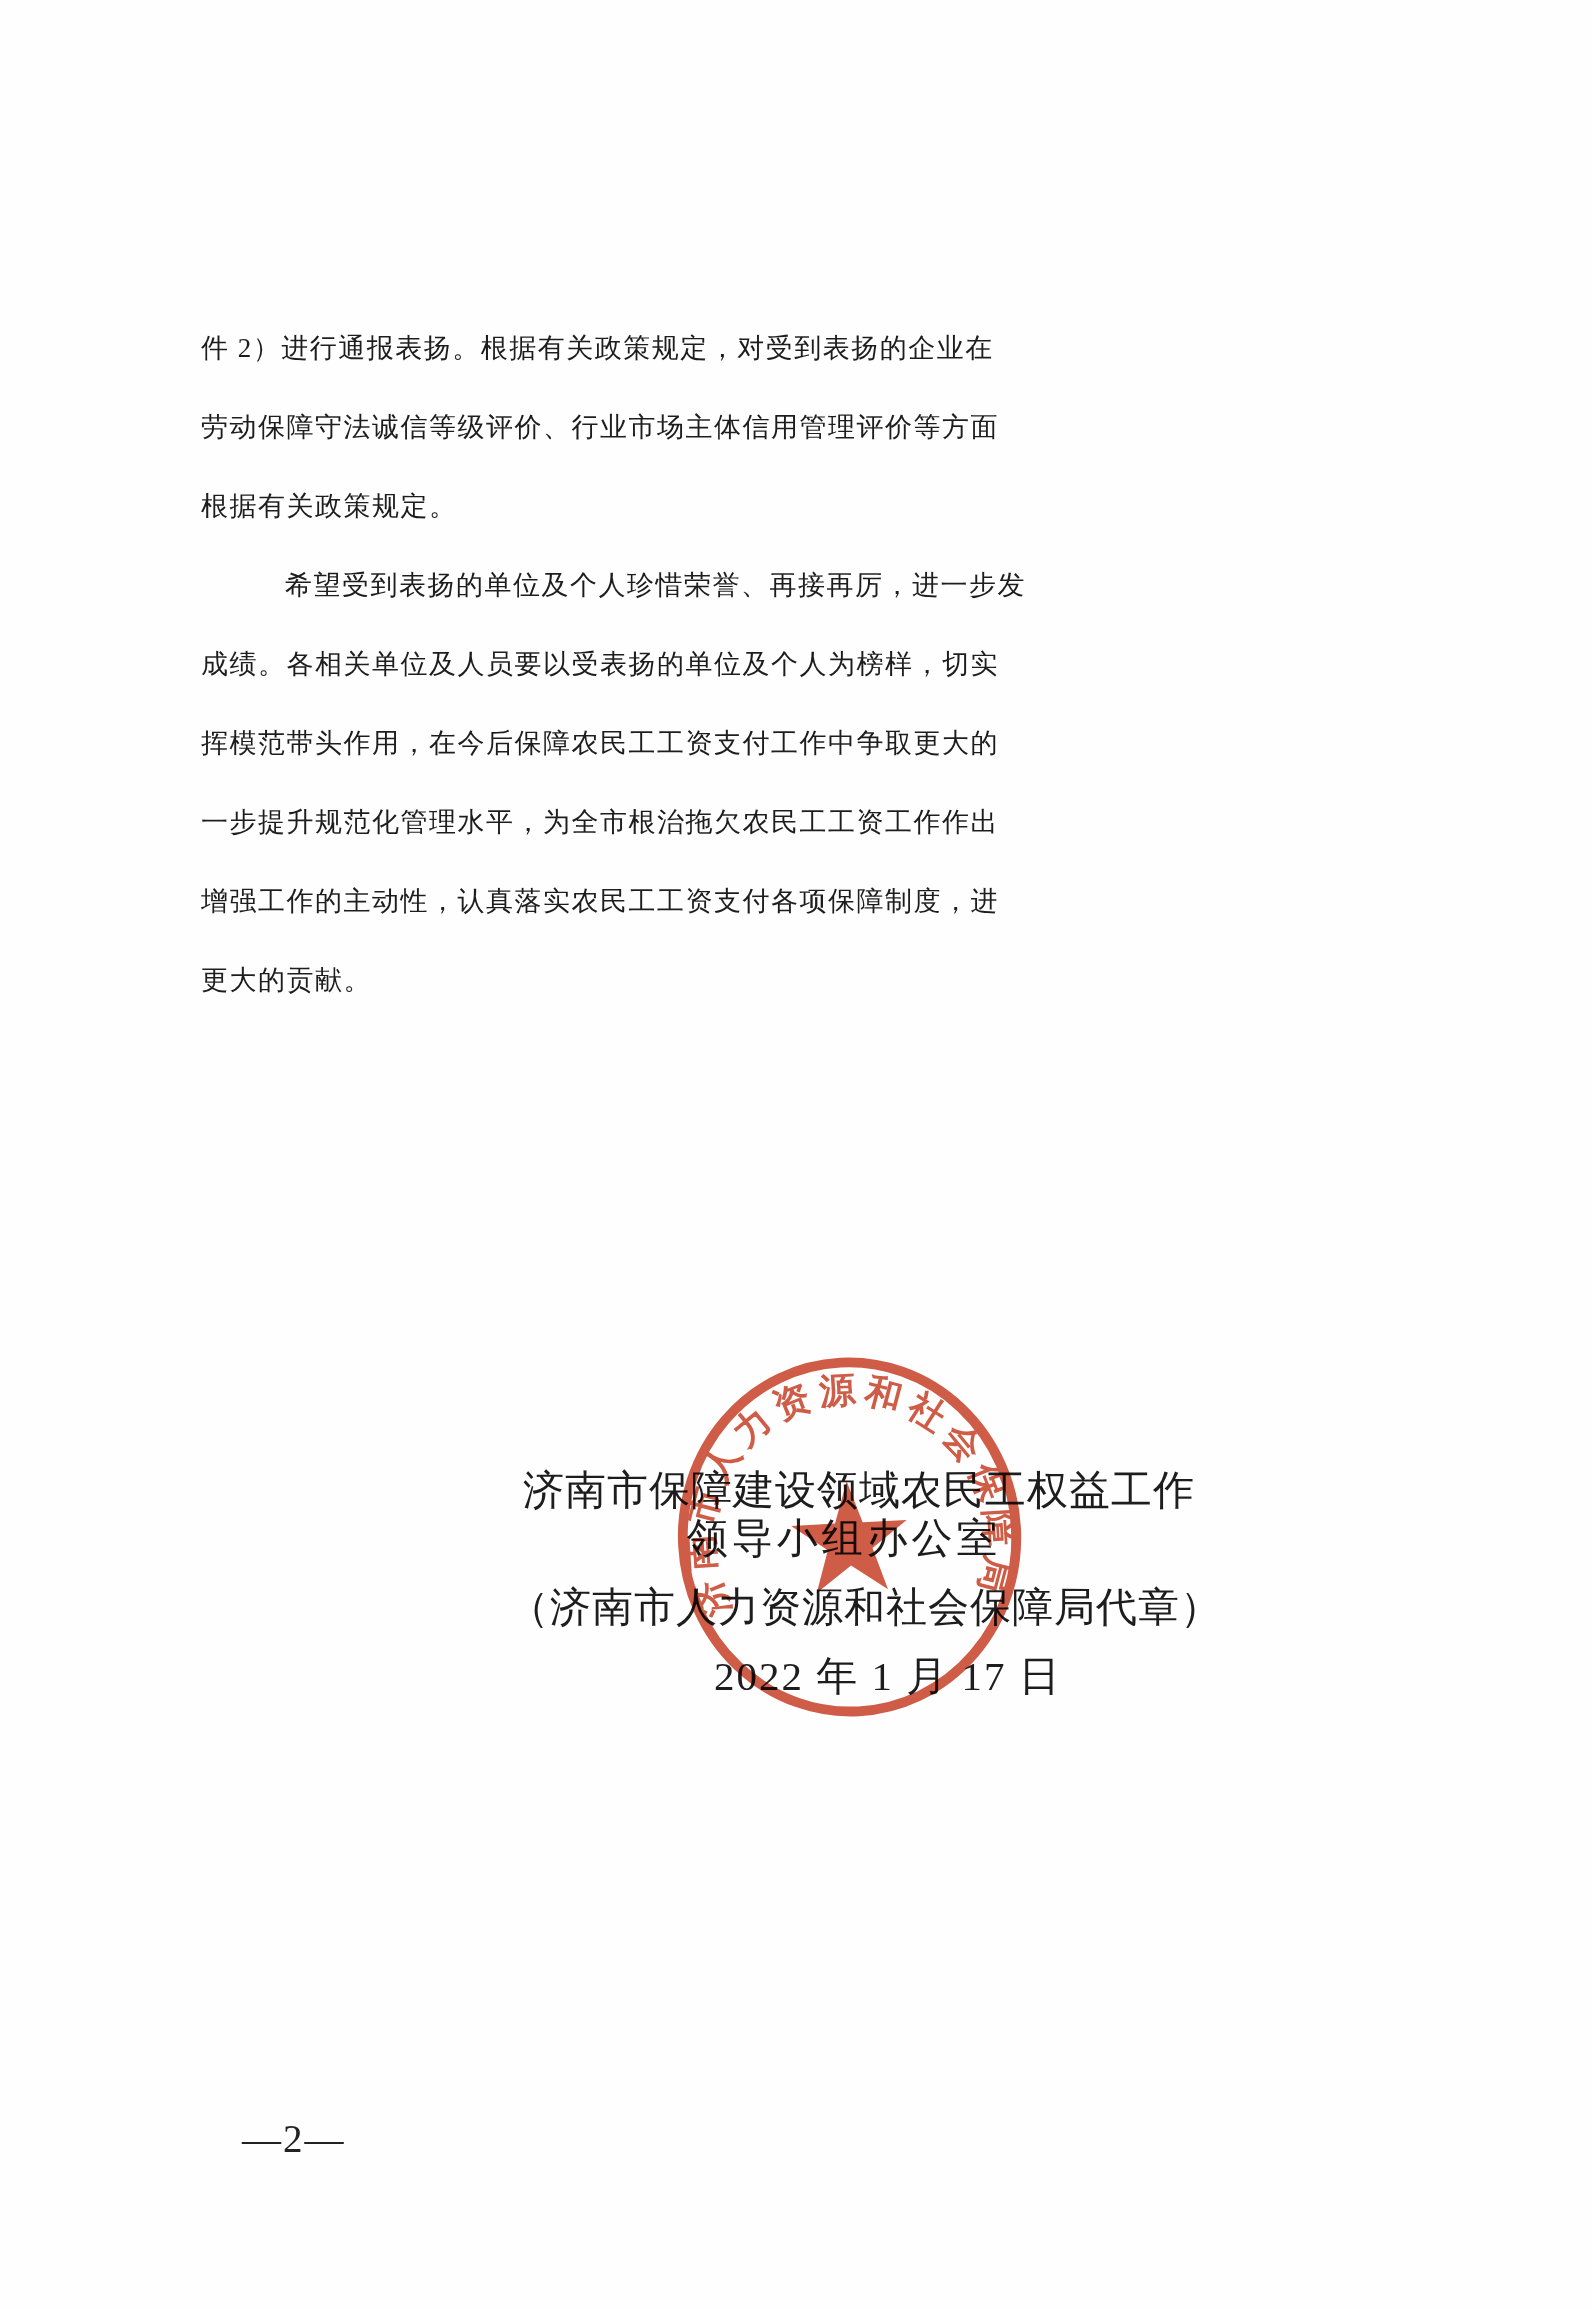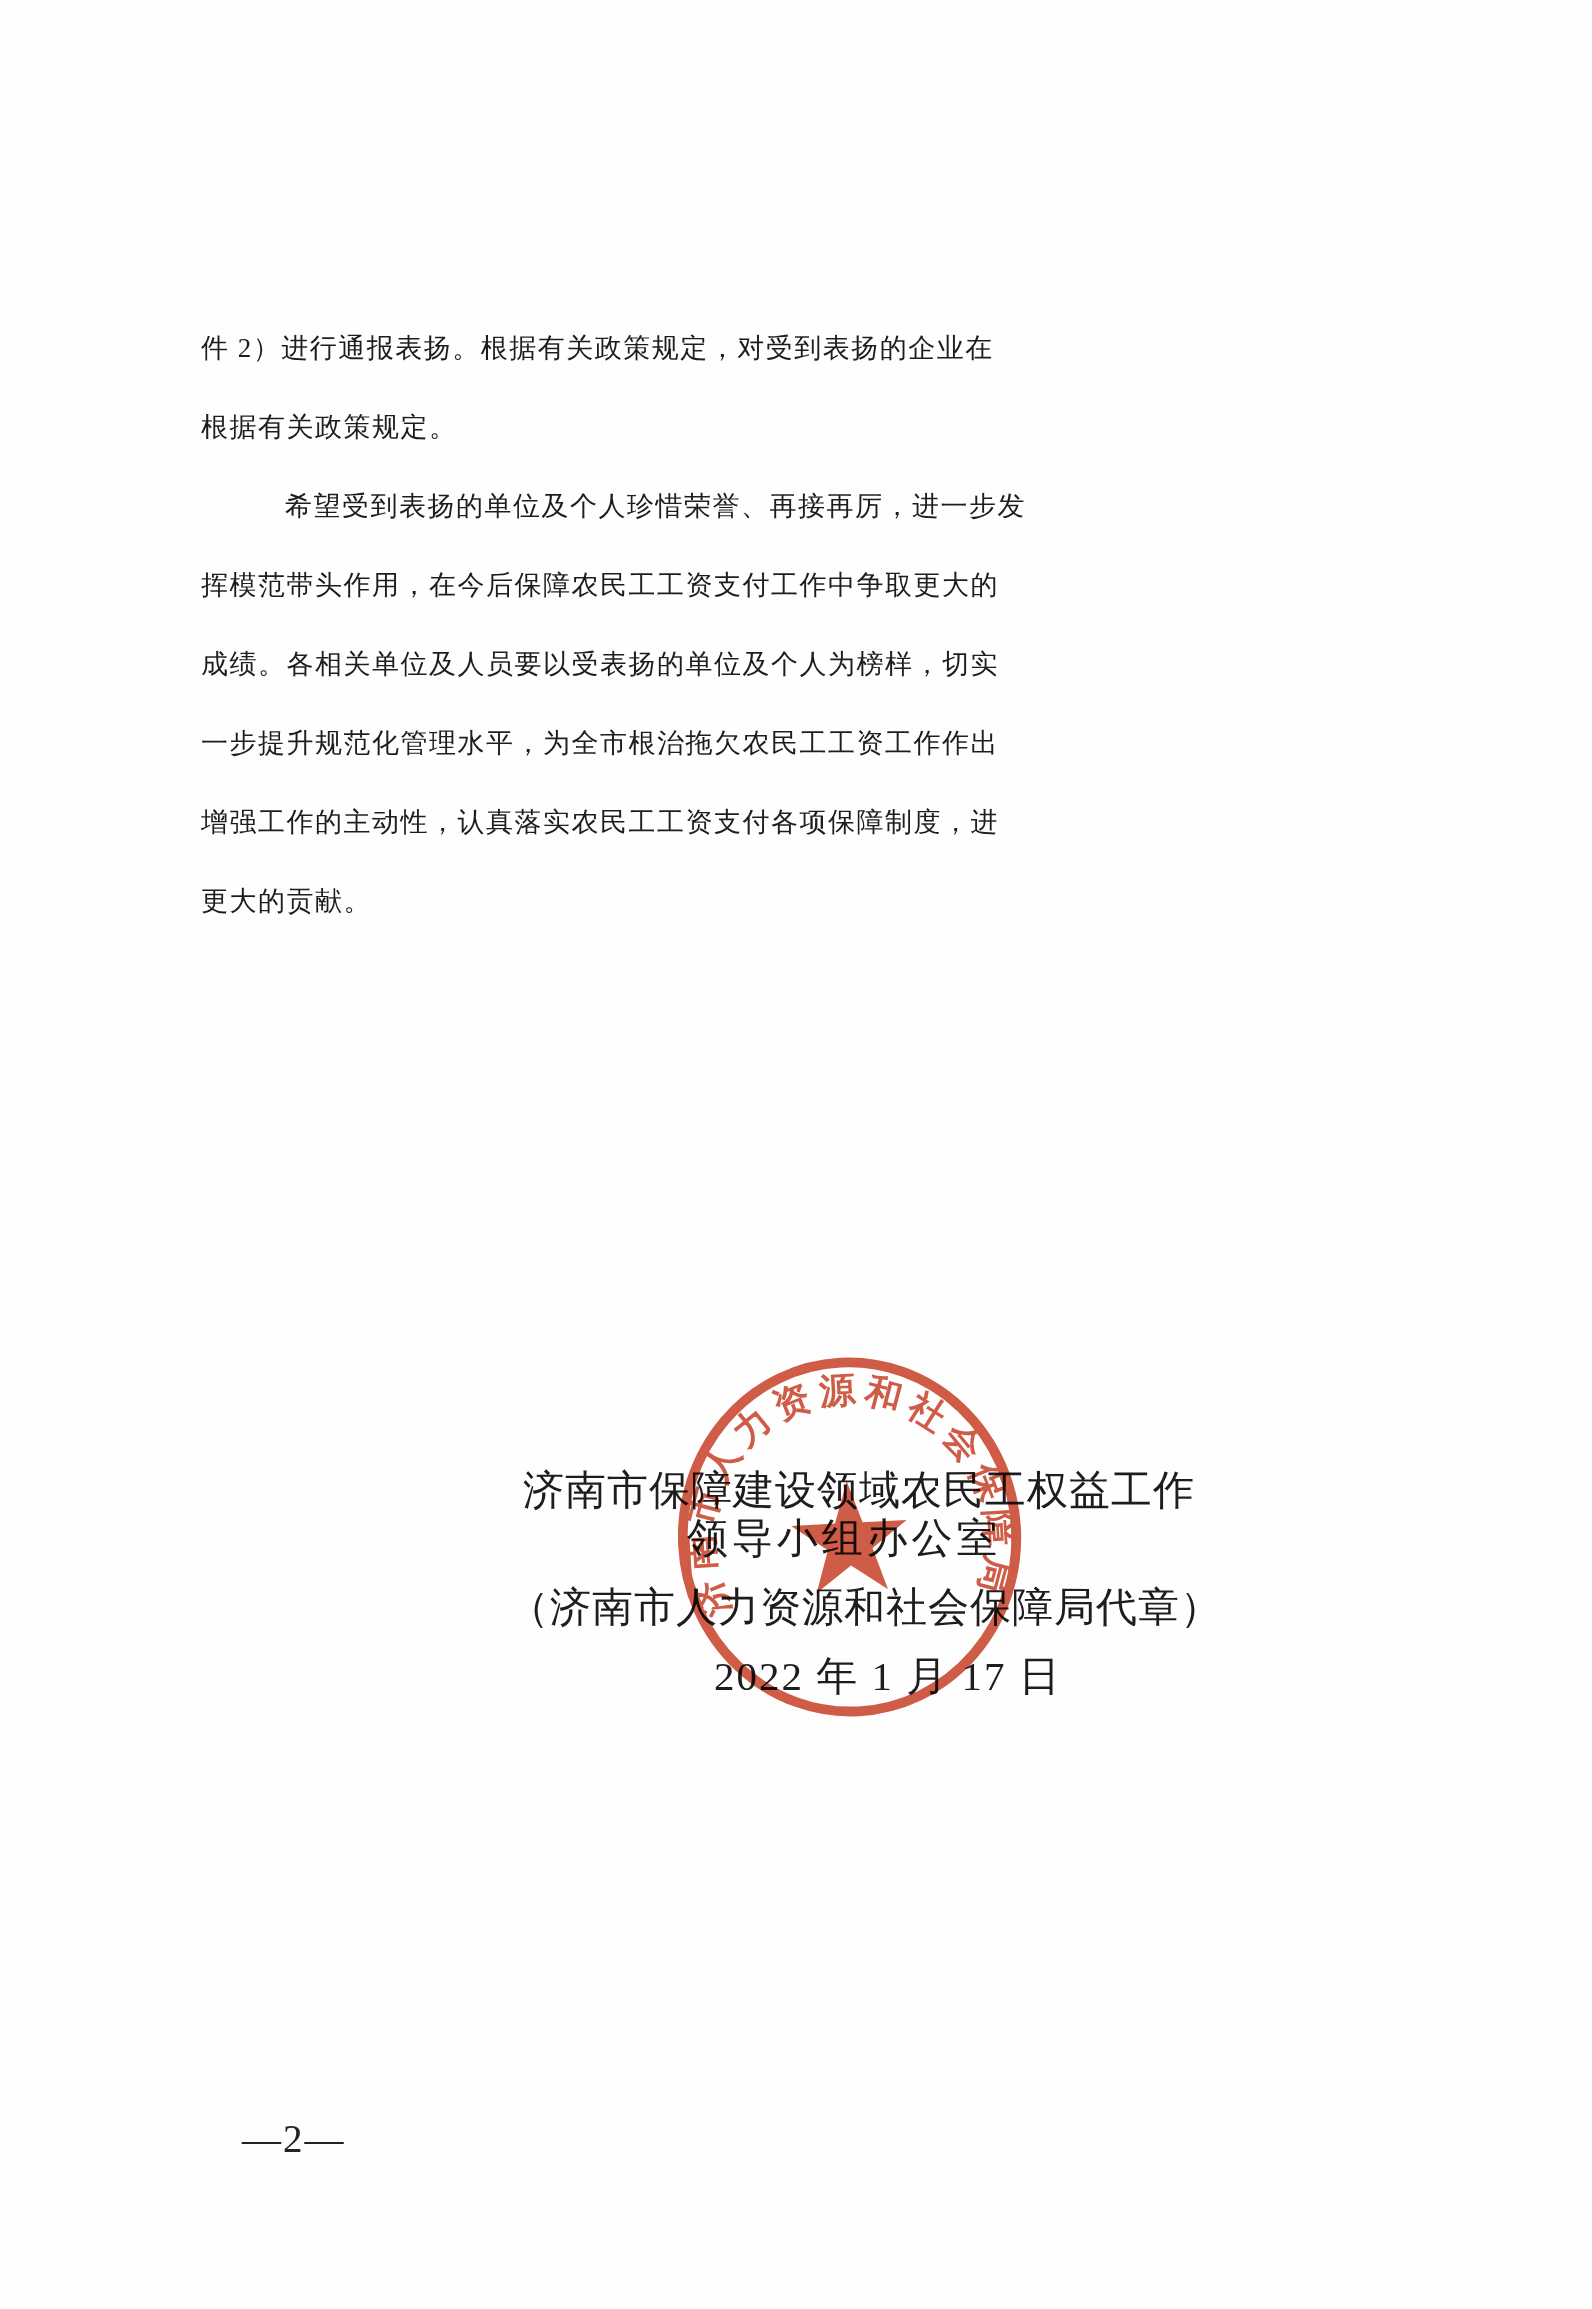--- a/index.html
+++ b/index.html
@@ -56,24 +56,25 @@
     font-size:39px;letter-spacing:2px;color:#222;
   }
 </style>
 </head>
 <body>
 
 <div class="page">
 
   <main class="body-text">
     <div class="bline">件 2）进行通报表扬。根据有关政策规定，对受到表扬的企业在</div>
+    <div class="bline">劳动保障守法诚信等级评价、行业市场主体信用管理评价等方面</div>
     <div class="bline">根据有关政策规定。</div>
     <div class="bline indent">希望受到表扬的单位及个人珍惜荣誉、再接再厉，进一步发</div>
+    <div class="bline">成绩。各相关单位及人员要以受表扬的单位及个人为榜样，切实</div>
     <div class="bline">挥模范带头作用，在今后保障农民工工资支付工作中争取更大的</div>
-    <div class="bline">成绩。各相关单位及人员要以受表扬的单位及个人为榜样，切实</div>
     <div class="bline">一步提升规范化管理水平，为全市根治拖欠农民工工资工作作出</div>
     <div class="bline">增强工作的主动性，认真落实农民工工资支付各项保障制度，进</div>
     <div class="bline">更大的贡献。</div>
   </main>
 
 
   <section>
     <div class="sig sig1">济南市保障建设领域农民工权益工作</div>
     <div class="sig sig2">领导小组办公室</div>
     <div class="sig sig3">（济南市人力资源和社会保障局代章）</div>

